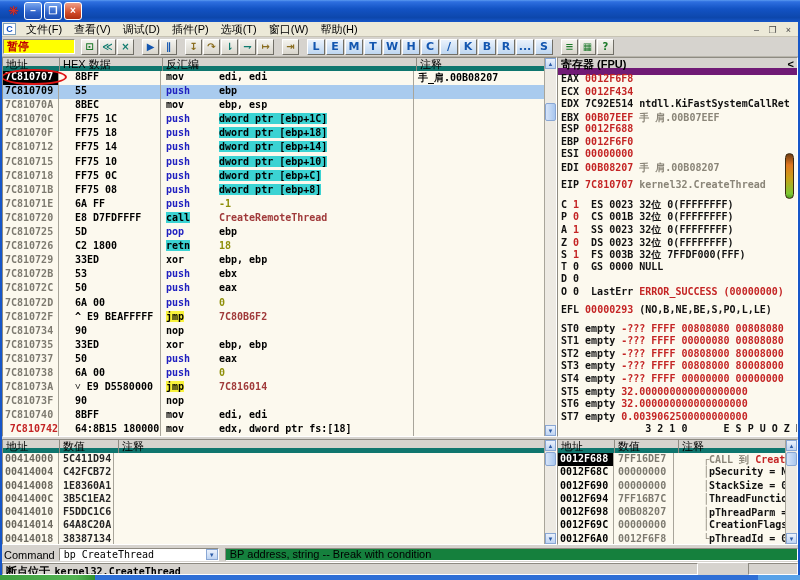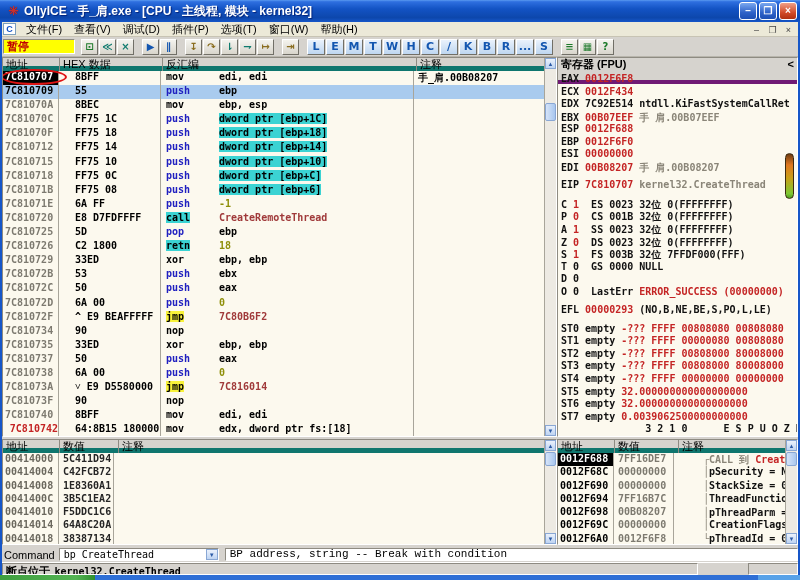--- a/index.html
+++ b/index.html
@@ -64,21 +64,21 @@
     border-radius:50%;z-index:6;pointer-events:none;}
   
   .vscroll{position:absolute;right:0;top:0;bottom:0;width:12px;background:#EDEAE3;border-left:1px solid #A8A59A;}
   .sbtn{position:absolute;left:0;width:11px;height:11px;text-align:center;font-size:6px;line-height:10px;
     color:#2B5AA6;background:linear-gradient(#EAF1FC,#BFD4F2);border:1px solid #89A7D4;}
   .sbtn.up{top:0;} .sbtn.down{bottom:0;}
   .sthumb{position:absolute;left:0;width:11px;border-radius:2px;
     background:linear-gradient(90deg,#D6E4F8,#A8C6EE);border:1px solid #89A7D4;}
   
   #regs{top:57px;left:557px;width:241px;height:380px;}
-  .rhead{height:26px;background:#D6D3CE;border-bottom:4px solid #701a75;font:bold 11px "Liberation Sans",sans-serif;
+  .rhead{height:17px;background:#D6D3CE;border-bottom:7px solid #701a75;font:bold 11px "Liberation Sans",sans-serif;
     line-height:12px;padding:0 3px;display:flex;}
   .rhead .sp{flex:1;}
   .rbody{position:absolute;top:13px;left:0;right:0;bottom:0;padding:2px 0 0 3px;overflow:hidden;}
   .rline{height:12.55px;line-height:12.55px;font:bold 10px "DejaVu Sans Mono",monospace;white-space:pre;overflow:hidden;}
   .rline.gap{margin-top:6px;}
   .k{color:#111;} .r{color:#C42424;} .g{color:#8A8578;}
   .fpu-capsule{position:absolute;right:3px;top:95px;width:9px;height:46px;border:1px solid #3A2A10;border-radius:5px;
     background:linear-gradient(180deg,#6E3A10 0%,#E07820 25%,#C8A018 55%,#7EC832 90%,#4E9E20 100%);z-index:5;}
   
   #dump{top:439px;left:2px;width:555px;height:106px;}
@@ -93,22 +93,22 @@
   .brows{position:absolute;top:13px;left:0;right:12px;bottom:0;overflow:hidden;}
   
   .cmdbar{position:absolute;top:547px;left:2px;right:2px;height:15px;background:#D6D3CE;
     display:flex;align-items:center;font-size:11px;}
   .cmdlabel{margin:0 4px 0 2px;color:#000;}
   .combo{width:160px;height:13px;background:#FFF;border:1px solid;border-color:#8E8B82 #FFF #FFF #8E8B82;
     display:flex;align-items:center;}
   .combo input{flex:1;border:0;outline:0;background:#FFF;font:10px "DejaVu Sans Mono",monospace;height:11px;padding:0 4px;}
   .combo .arrow{width:12px;height:11px;text-align:center;font-size:6px;line-height:10px;color:#2B5AA6;
     background:linear-gradient(#EAF1FC,#BFD4F2);border:1px solid #89A7D4;}
-  .cmdhint{flex:1;margin-left:6px;height:13px;line-height:11px;padding-left:4px;background:#ffffff;
-    border:1px solid;border-color:#8E8B82 #FFF #FFF #8E8B82;color:#000;white-space:nowrap;overflow:hidden;font-family:Liberation Mono, monospace;}
+  .cmdhint{flex:1;margin-left:6px;height:13px;line-height:11px;padding-left:4px;background:#15803d;
+    border:1px solid;border-color:#8E8B82 #FFF #FFF #8E8B82;color:#000;white-space:nowrap;overflow:hidden;}
   
   .statusbar{position:absolute;top:562px;left:0;right:0;height:13px;background:#D6D3CE;
     border-top:1px solid #FFF;display:flex;gap:48px;}
   .statusmsg{flex:1;margin:0 2px;border:1px solid;border-color:#8E8B82 #FFF #FFF #8E8B82;
     padding-left:3px;line-height:10px;white-space:nowrap;overflow:hidden;}
   .statusmsg .pfx{font:bold 11px "Liberation Sans",sans-serif;color:#000;}
   .statusmsg .msg{font:bold 10px "DejaVu Sans Mono",monospace;color:#000;}
   .statusbox{width:50px;margin:0 2px 0 0;border:1px solid;border-color:#8E8B82 #FFF #FFF #8E8B82;}
   
   .tsk{position:absolute;top:575px;left:0;right:0;height:5px;display:flex;}
@@ -118,21 +118,20 @@
   .edge{position:absolute;top:22px;bottom:5px;width:2px;background:#1656C8;z-index:40;}
   .edge.l{left:0;} .edge.r{right:0;}
 </style>
 </head>
 <body>
 
 <div class="app">
 
   <div class="titlebar">
     <div class="appicon"><span>✳</span></div>
-    <div class="title-text">OllyICE - 手_肩.exe - [CPU -  主线程, 模块 - kernel32]</div>
     <div class="wbtns">
         <span class="wbtn">–</span>
         <span class="wbtn">❐</span>
         <span class="wbtn close">×</span>
       </div>
   </div>
 
   <div class="menubar">
     <div class="cicon">C</div>
     <div id="menu-items" style="display:flex">
@@ -193,21 +192,21 @@
     </div>
     <div class="drows" id="disasm-rows">
         <div class="drow"><span class="da eip">7C810707</span><span class="dh">8BFF</span><span class="db"><span class="mn"><span>mov</span></span><span>edi, edi</span></span><span class="dc">手_肩.00B08207</span></div>
         <div class="drow rowsel"><span class="da">7C810709</span><span class="dh">55</span><span class="db"><span class="mn"><span class="mblue">push</span></span><span>ebp</span></span><span class="dc"></span></div>
         <div class="drow"><span class="da">7C81070A</span><span class="dh">8BEC</span><span class="db"><span class="mn"><span>mov</span></span><span>ebp, esp</span></span><span class="dc"></span></div>
         <div class="drow"><span class="da">7C81070C</span><span class="dh">FF75 1C</span><span class="db"><span class="mn"><span class="mblue">push</span></span><span class="cy">dword ptr [ebp+1C]</span></span><span class="dc"></span></div>
         <div class="drow"><span class="da">7C81070F</span><span class="dh">FF75 18</span><span class="db"><span class="mn"><span class="mblue">push</span></span><span class="cy">dword ptr [ebp+18]</span></span><span class="dc"></span></div>
         <div class="drow"><span class="da">7C810712</span><span class="dh">FF75 14</span><span class="db"><span class="mn"><span class="mblue">push</span></span><span class="cy">dword ptr [ebp+14]</span></span><span class="dc"></span></div>
         <div class="drow"><span class="da">7C810715</span><span class="dh">FF75 10</span><span class="db"><span class="mn"><span class="mblue">push</span></span><span class="cy">dword ptr [ebp+10]</span></span><span class="dc"></span></div>
         <div class="drow"><span class="da">7C810718</span><span class="dh">FF75 0C</span><span class="db"><span class="mn"><span class="mblue">push</span></span><span class="cy">dword ptr [ebp+C]</span></span><span class="dc"></span></div>
-        <div class="drow"><span class="da">7C81071B</span><span class="dh">FF75 08</span><span class="db"><span class="mn"><span class="mblue">push</span></span><span class="cy">dword ptr [ebp+6]</span></span><span class="dc"></span></div>
+        <div class="drow"><span class="da">7C81071B</span><span class="dh">FF75 08</span><span class="db"><span class="mn"><span class="mblue">push</span></span><span class="cy">dword ptr [ebp+8]</span></span><span class="dc"></span></div>
         <div class="drow"><span class="da">7C81071E</span><span class="dh">6A FF</span><span class="db"><span class="mn"><span class="mblue">push</span></span><span class="imm">-1</span></span><span class="dc"></span></div>
         <div class="drow"><span class="da">7C810720</span><span class="dh">E8 D7FDFFFF</span><span class="db"><span class="mn"><span class="cy">call</span></span><span class="sym">CreateRemoteThread</span></span><span class="dc"></span></div>
         <div class="drow"><span class="da">7C810725</span><span class="dh">5D</span><span class="db"><span class="mn"><span class="mblue">pop</span></span><span>ebp</span></span><span class="dc"></span></div>
         <div class="drow"><span class="da">7C810726</span><span class="dh">C2 1800</span><span class="db"><span class="mn"><span class="cy">retn</span></span><span class="imm">18</span></span><span class="dc"></span></div>
         <div class="drow"><span class="da">7C810729</span><span class="dh">33ED</span><span class="db"><span class="mn"><span>xor</span></span><span>ebp, ebp</span></span><span class="dc"></span></div>
         <div class="drow"><span class="da">7C81072B</span><span class="dh">53</span><span class="db"><span class="mn"><span class="mblue">push</span></span><span>ebx</span></span><span class="dc"></span></div>
         <div class="drow"><span class="da">7C81072C</span><span class="dh">50</span><span class="db"><span class="mn"><span class="mblue">push</span></span><span>eax</span></span><span class="dc"></span></div>
         <div class="drow"><span class="da">7C81072D</span><span class="dh">6A 00</span><span class="db"><span class="mn"><span class="mblue">push</span></span><span class="imm">0</span></span><span class="dc"></span></div>
         <div class="drow"><span class="da">7C81072F</span><span class="dh">^ E9 BEAFFFFF</span><span class="db"><span class="mn"><span class="yl">jmp</span></span><span class="sym">7C80B6F2</span></span><span class="dc"></span></div>
         <div class="drow"><span class="da">7C810734</span><span class="dh">90</span><span class="db"><span class="mn"><span>nop</span></span></span><span class="dc"></span></div>

